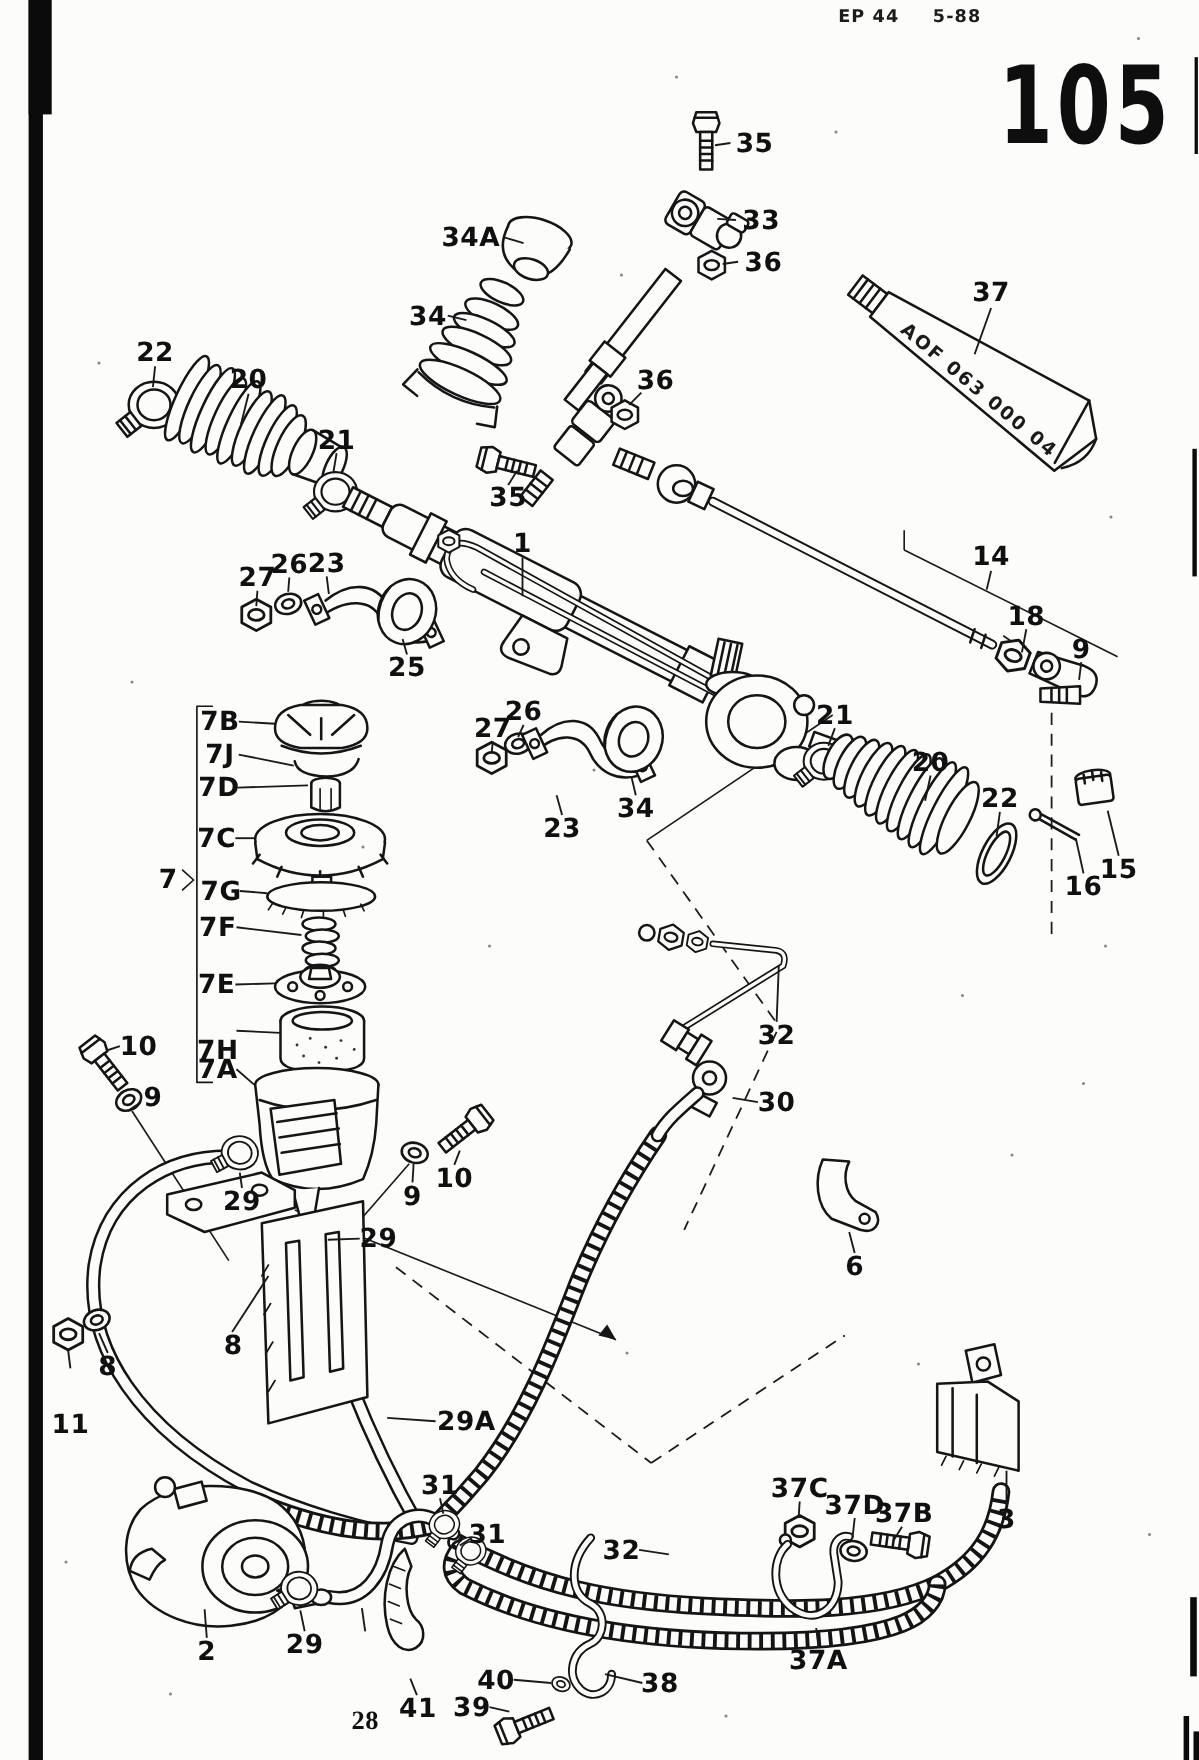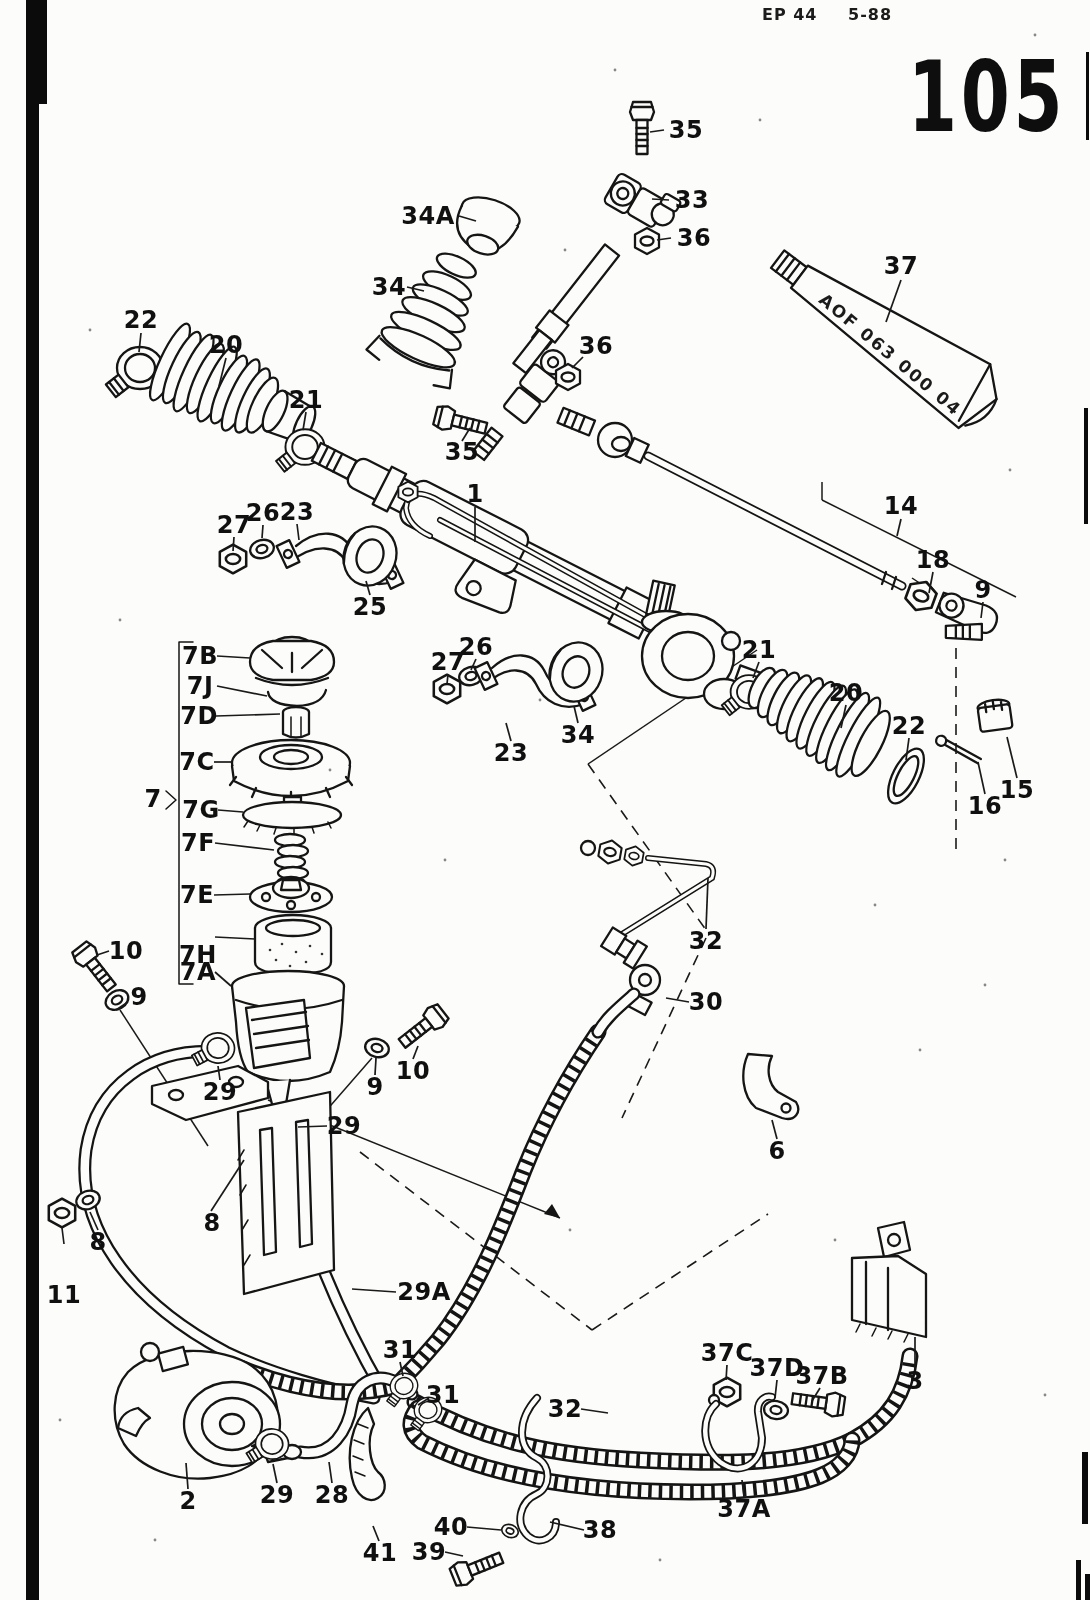--- a/index.html
+++ b/index.html
@@ -651,19 +651,19 @@
       <div class="callout" style="left: 400px; top: 1350px;">31</div>
       <div class="callout" style="left: 443px; top: 1395px;">31</div>
       <div class="callout" style="left: 565px; top: 1409px;">32</div>
       <div class="callout" style="left: 727px; top: 1353px;">37C</div>
       <div class="callout" style="left: 777px; top: 1368px;">37D</div>
       <div class="callout" style="left: 822px; top: 1376px;">37B</div>
       <div class="callout" style="left: 744px; top: 1509px;">37A</div>
       <div class="callout" style="left: 915px; top: 1381px;">3</div>
       <div class="callout" style="left: 188px; top: 1501px;">2</div>
       <div class="callout" style="left: 277px; top: 1495px;">29</div>
-      <div class="callout" style="left: 332px; top: 1495px;">28</div>
+      <div class="callout" style="left: 332px; top: 1565px; font-family: Liberation Serif, serif;">28</div>
       <div class="callout" style="left: 380px; top: 1553px;">41</div>
       <div class="callout" style="left: 429px; top: 1552px;">39</div>
       <div class="callout" style="left: 451px; top: 1527px;">40</div>
       <div class="callout" style="left: 600px; top: 1530px; text-align: center;">38</div>
     </div>
 </div>
 
 </body></html>

